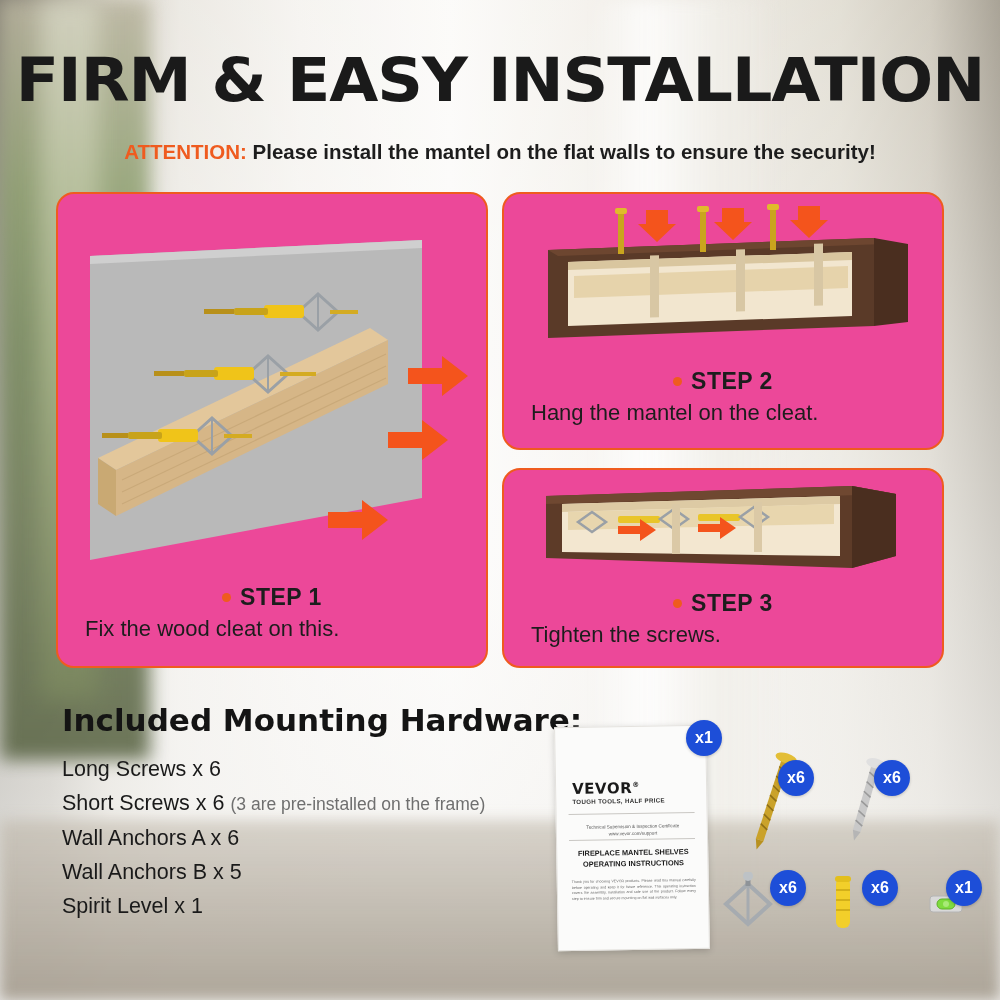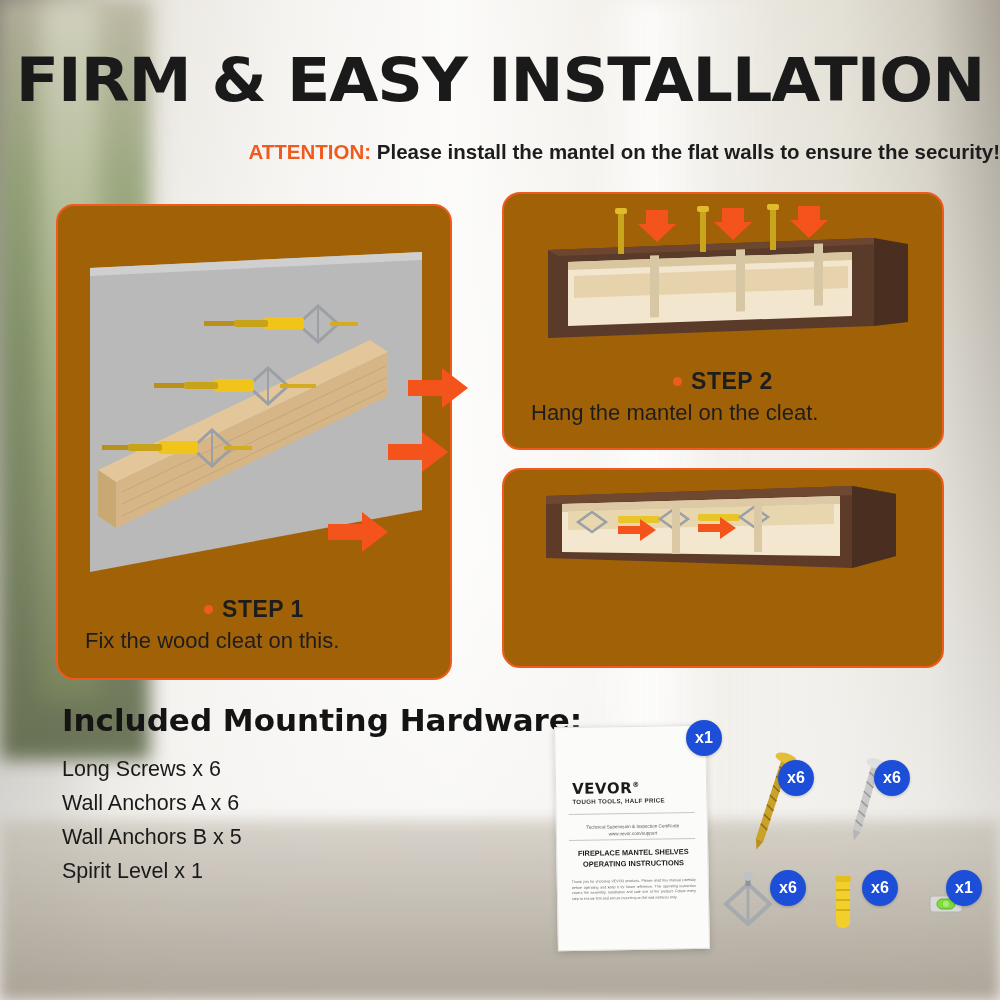--- a/index.html
+++ b/index.html
@@ -70,36 +70,36 @@
     font-size: 61px;
     letter-spacing: -1px;
     color: #1a1a1a;
     transform: scaleX(1.04);
   }
 
   .attention-line {
     position: absolute;
     top: 140px;
     left: 0; right: 0;
-    text-align: right;
+    text-align: center;
     font-size: 20.5px;
     font-weight: bold;
     color: #1d1d1d;
     white-space: nowrap;
   }
   .attention-label { color: #ef5b1f; }
 
   .card {
     position: absolute;
-    background: #a16207;
+    background: #ec4899;
     border: 2px solid #ef5b1f;
     border-radius: 18px;
     box-sizing: border-box;
   }
-  #card-step1 { left: 56px;  top: 192px; width: 396px; height: 476px; margin-top: 12px; }
+  #card-step1 { left: 56px;  top: 192px; width: 432px; height: 476px; }
   #card-step2 { left: 502px; top: 192px; width: 442px; height: 258px; }
   #card-step3 { left: 502px; top: 468px; width: 442px; height: 200px; }
 
   .step-label {
     text-align: center;
     font-size: 23px;
     color: #1d1d1d;
     font-family: "Liberation Sans", sans-serif;
   }
   .step-title {
@@ -350,25 +350,32 @@
 
         <rect x="150" y="26" width="8" height="50" fill="#dbc9a6"></rect>
         <rect x="232" y="24" width="8" height="50" fill="#dbc9a6"></rect>
 
         <g fill="#f4541c">
           <path d="M96,48 h22 v-7 l16,11 l-16,11 v-7 h-22 z"></path>
           <path d="M176,46 h22 v-7 l16,11 l-16,11 v-7 h-22 z"></path>
         </g>
       </svg>
     </div>
+    <div id="step3-caption">
+      <div class="step-label">
+        <span class="step-dot"></span><span class="step-title">STEP 3</span>
+      </div>
+      <div class="step-desc">Tighten the screws.</div>
+    </div>
   </div>
 
   <div class="hw-title">Included Mounting Hardware:</div>
   <div class="hw-list">
     <div class="hw-item"><span>Long Screws x 6</span></div>
+    <div class="hw-item"><span>Short Screws x 6</span> <span class="hw-note">(3 are pre-installed on the frame)</span></div>
     <div class="hw-item"><span>Wall Anchors A x 6</span></div>
     <div class="hw-item"><span>Wall Anchors B x 5</span></div>
     <div class="hw-item"><span>Spirit Level x 1</span></div>
   </div>
 
   <div class="manual">
     <div class="manual-logo"><span>VEVOR</span><sup>®</sup></div>
     <div class="manual-tag">TOUGH TOOLS, HALF PRICE</div>
     <div class="manual-rule" style="top:86px;"></div>
     <div class="manual-cert">Technical Supervision &amp; Inspection Certificate www.vevor.com/support</div>

